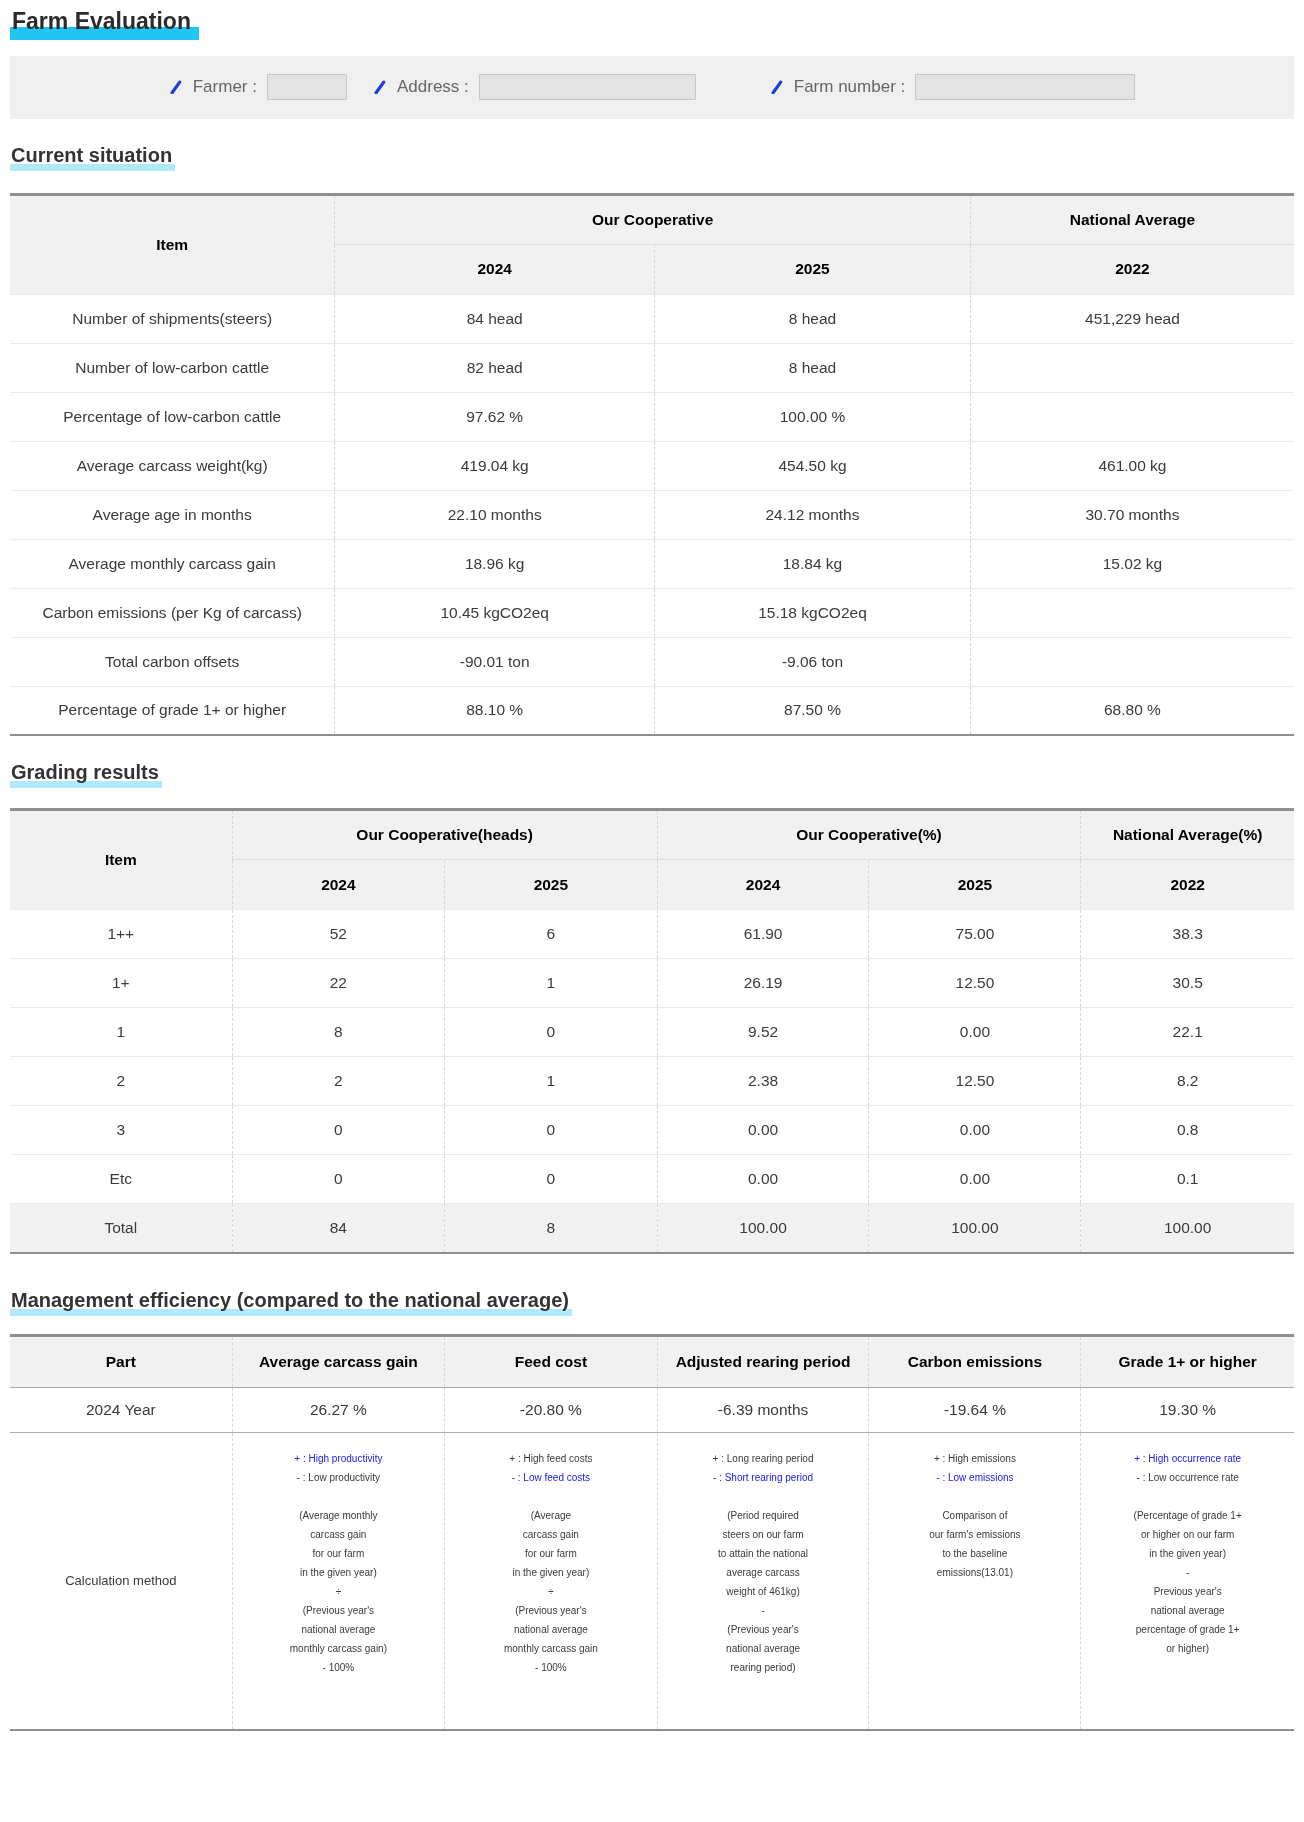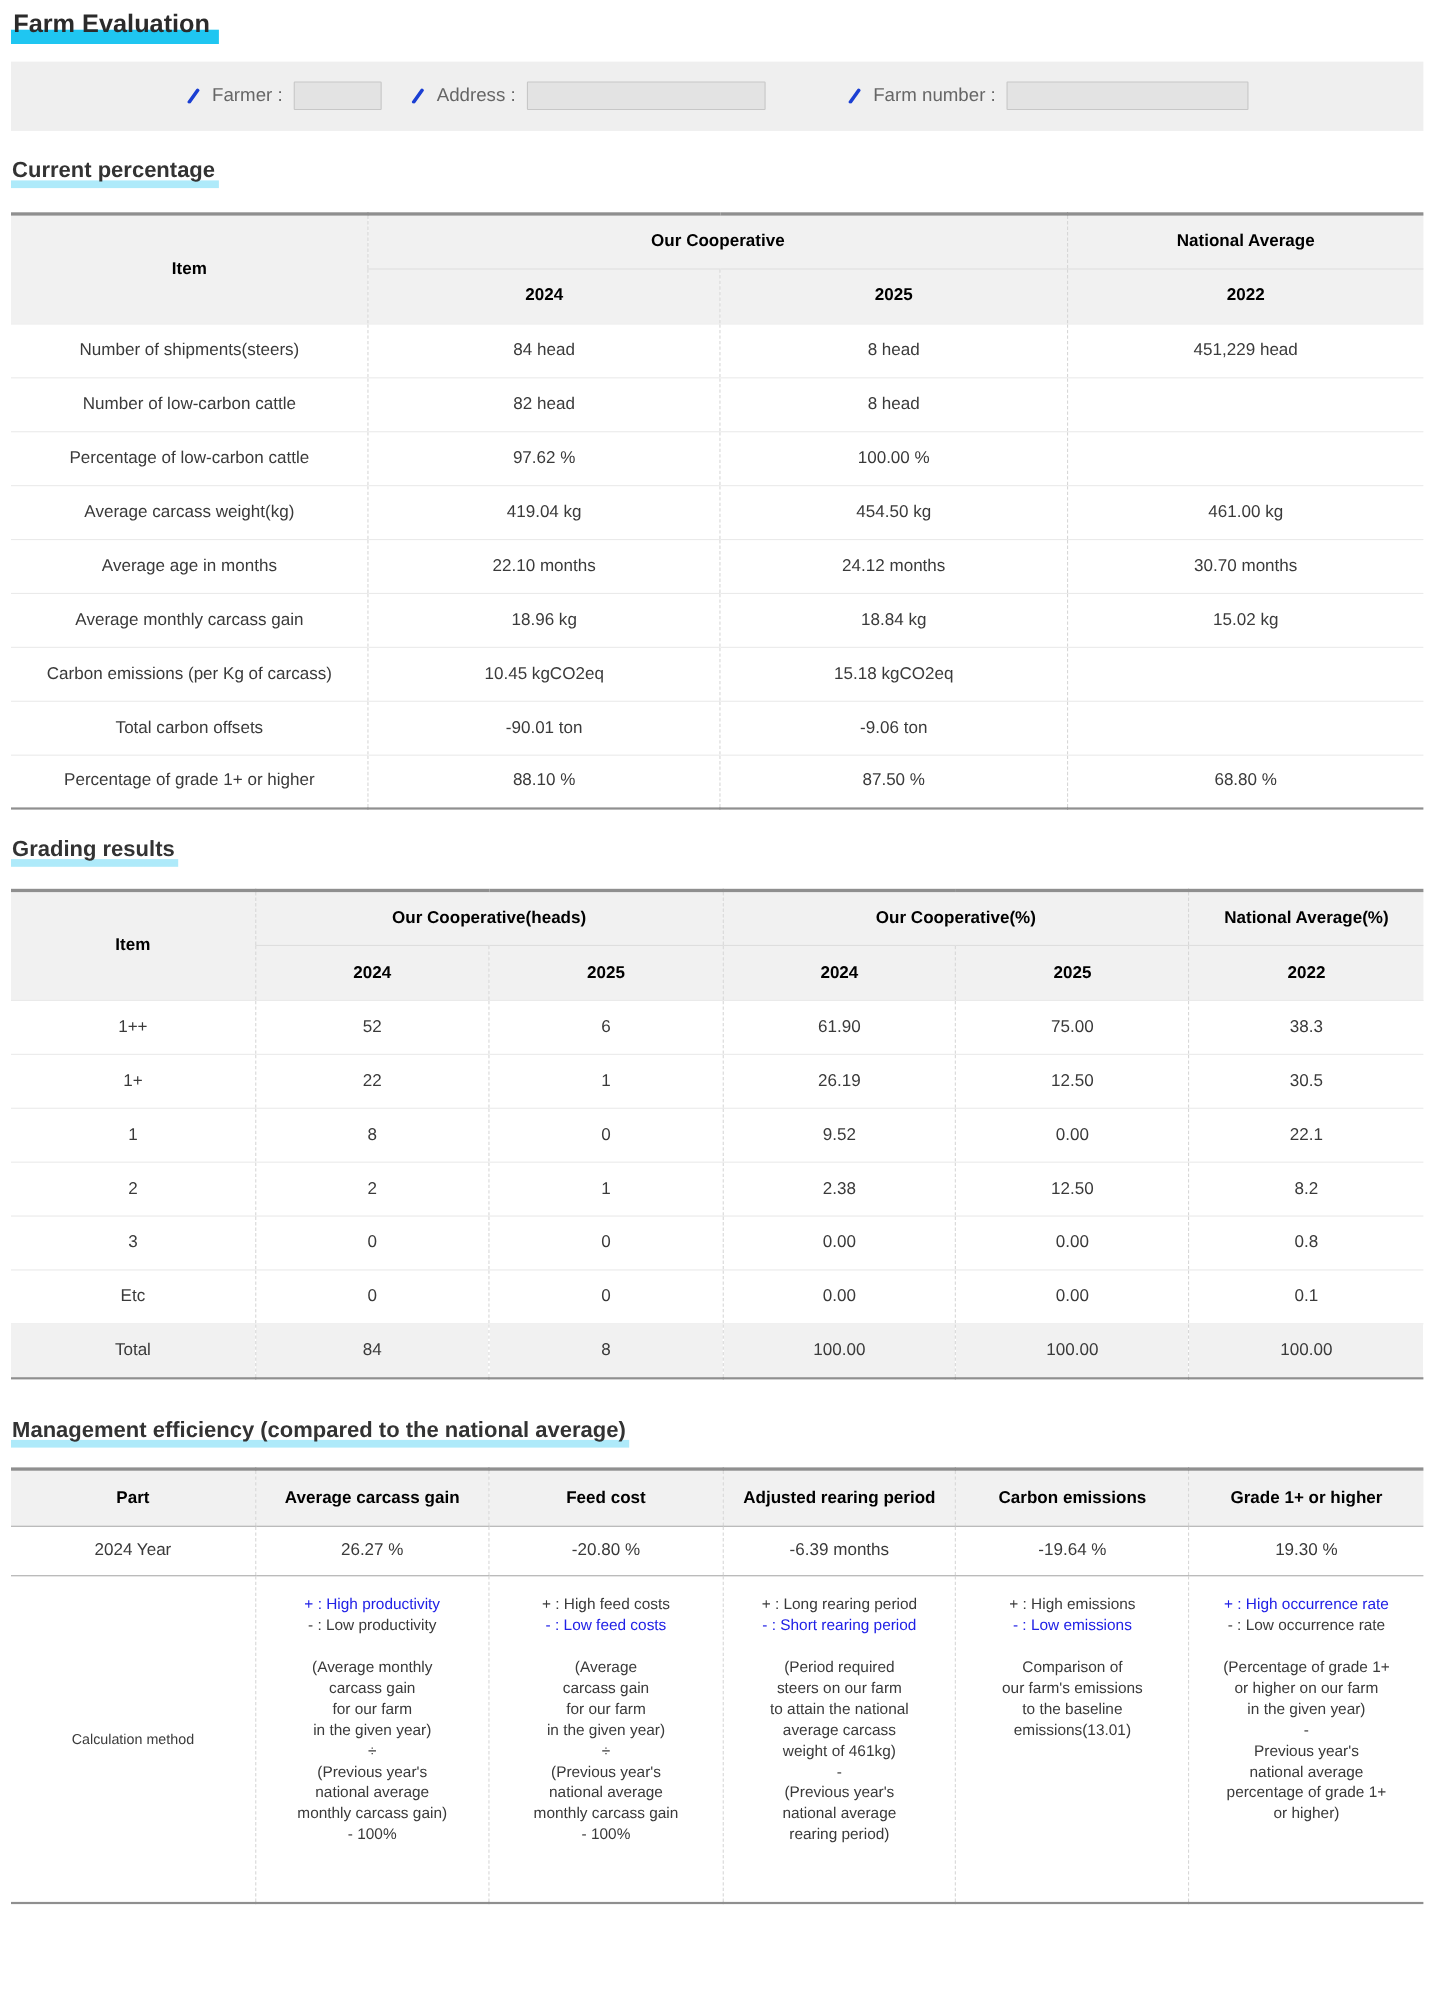--- a/index.html
+++ b/index.html
@@ -86,21 +86,21 @@
   table.grid.grading tbody tr:last-child td{ background:#f1f1f1; }
 
   
   table.grid.mgmt thead th{ height:52px; }
   table.grid.mgmt tbody.year-rows td{ height:45px; border-top:1px solid #ababab; }
   table.grid.mgmt tbody.calc-row td{
     border-top:1px solid #ababab;
     height:298px;
     vertical-align:top;
     padding:16px 6px 20px 6px;
-    font-size:14px; line-height:19px;
+    font-size:10px; line-height:19px;
   }
   table.grid.mgmt tbody.calc-row td.item-cell{
     vertical-align:middle; font-size:13px; padding:0 4px;
   }
   .calc-line{ white-space:nowrap; }
   .blue{ color:#2020e6; }
 </style>
 </head>
 <body>
 
@@ -133,21 +133,21 @@
             <path d="M3.1 12.7 L10.7 2.1" stroke="#1b3fd3" stroke-width="3.2" stroke-linecap="round"></path>
           </svg>
       </span>
       <span class="info-label">Farm number :</span>
       <input class="info-input w-farmno" type="text" value="" style="">
     </div>
   </div>
 
   
   <div class="sec">
-    <h2 class="section-h">Current percentage</h2>
+    <h2 class="section-h">Current situation</h2>
     <table class="grid current">
       <colgroup>
         <col style="width:25.3%">
           <col style="width:24.9%">
           <col style="width:24.6%">
           <col style="width:25.2%">
       </colgroup>
       <thead>
         <tr>
           <th rowspan="2" class="no-bl">Item</th>

